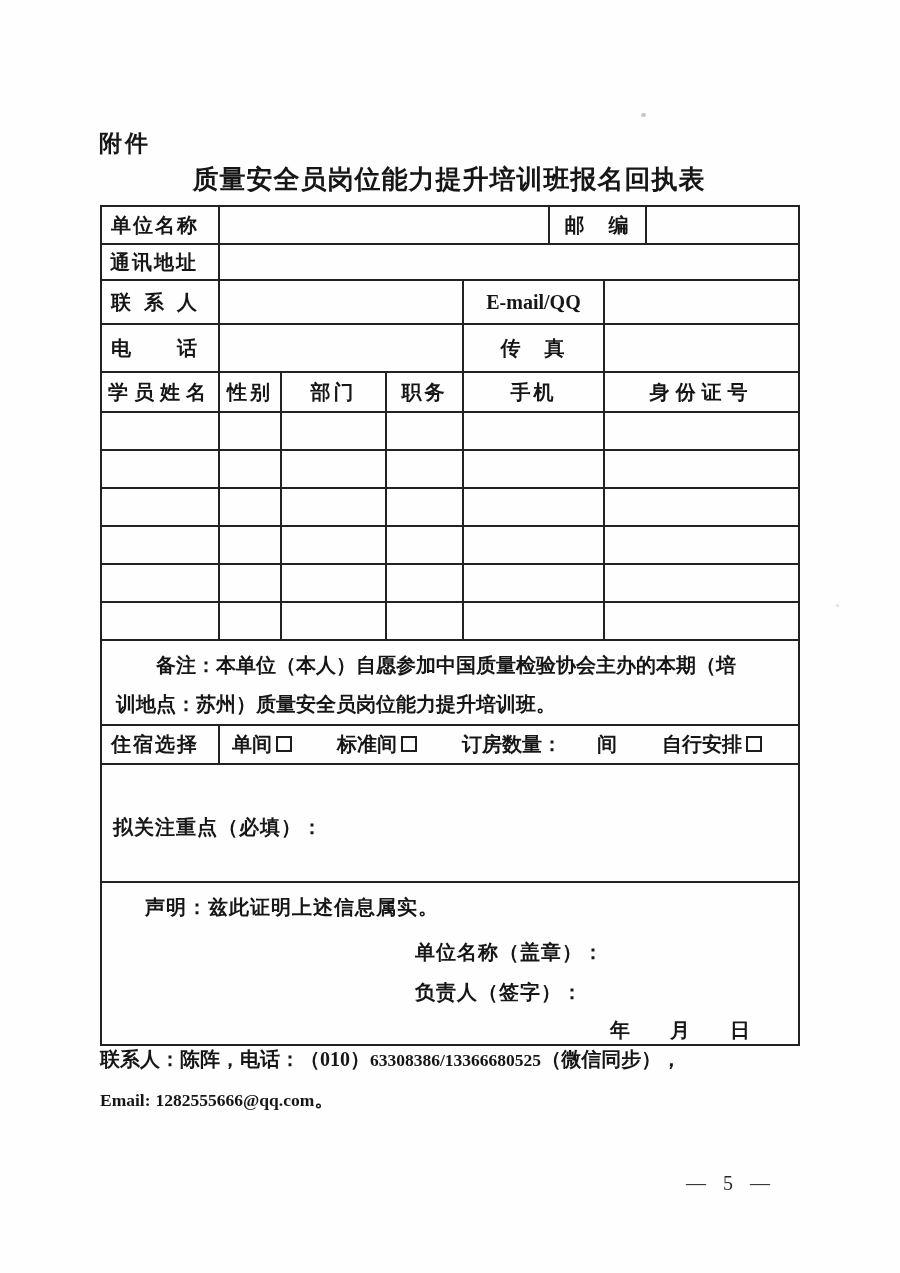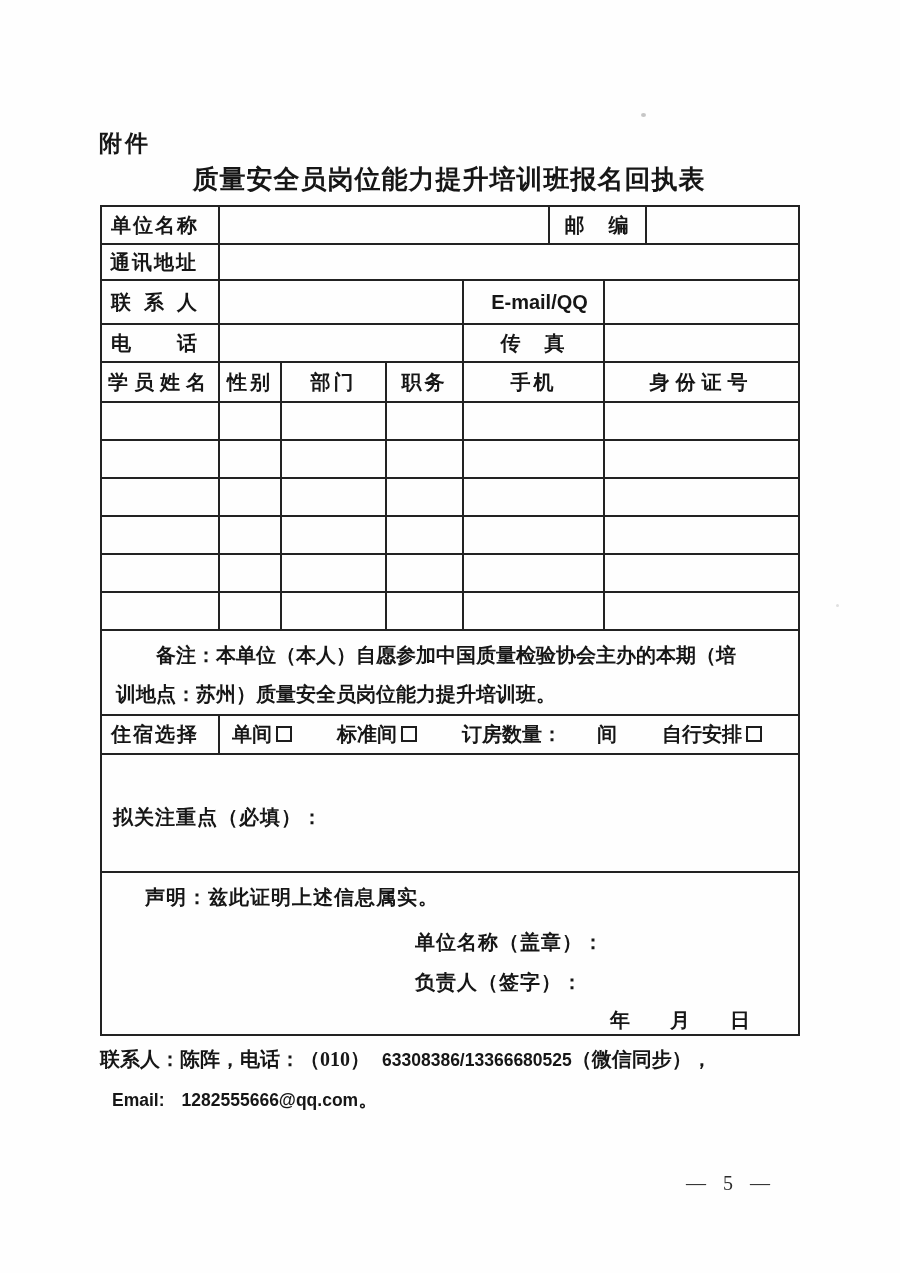--- a/index.html
+++ b/index.html
@@ -11,27 +11,27 @@
   .title { position:absolute; left:100px; top:162px; width:698px; text-align:center; font-size:26px; font-weight:bold; letter-spacing:1px; white-space:nowrap; }
 
   table.form { position:absolute; left:100px; top:205px; width:698px; border-collapse:collapse; table-layout:fixed; }
   table.form td { border:2px solid #222; font-size:20px; font-weight:600; vertical-align:middle; overflow:hidden; }
 
   .lbl { padding-left:9px; letter-spacing:2px; white-space:nowrap; }
   .lbl-c { text-align:center; padding-left:0; letter-spacing:2px; }
   .sp-wide { letter-spacing:13px; }
   .hd { text-align:center; letter-spacing:3px; white-space:nowrap; }
   .hd4 { letter-spacing:6px; }
-  .mono { font-family:Liberation Sans, sans-serif; font-weight:600;padding-left:12px; }
+  .mono { font-family:Liberation Serif, serif; font-weight:600; }
   .emailqq { text-align:center; font-size:19px; letter-spacing:0; }
 
   tr.r1 td { height:38px; }
   tr.r2 td { height:36px;padding-left:8px; }
   tr.r3 td { height:44px;margin-top:22px; }
-  tr.r4 td { height:38px; }
+  tr.r4 td { height:48px; }
   tr.rh td { height:40px; }
   tr.dr td { height:38px; }
 
   td.note-cell { height:85px; vertical-align:top; padding:5px 12px 0 14px; line-height:39px;border-radius:27px; }
   .note-l1 { text-indent:40px; white-space:nowrap; }
   .note-l2 { white-space:nowrap; }
 
   tr.accom-row td { height:39px; }
   td.accom-cell { padding-left:12px; white-space:nowrap; }
   .ac-item { margin-right:40px; }

